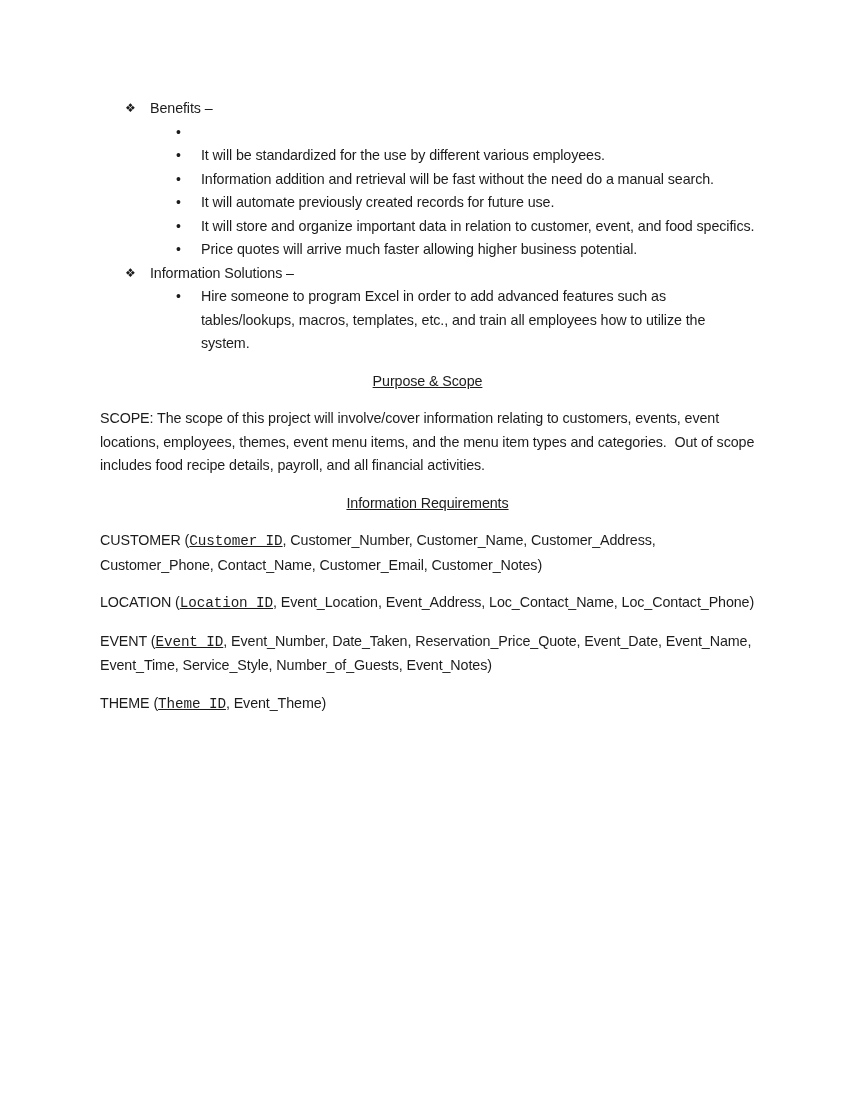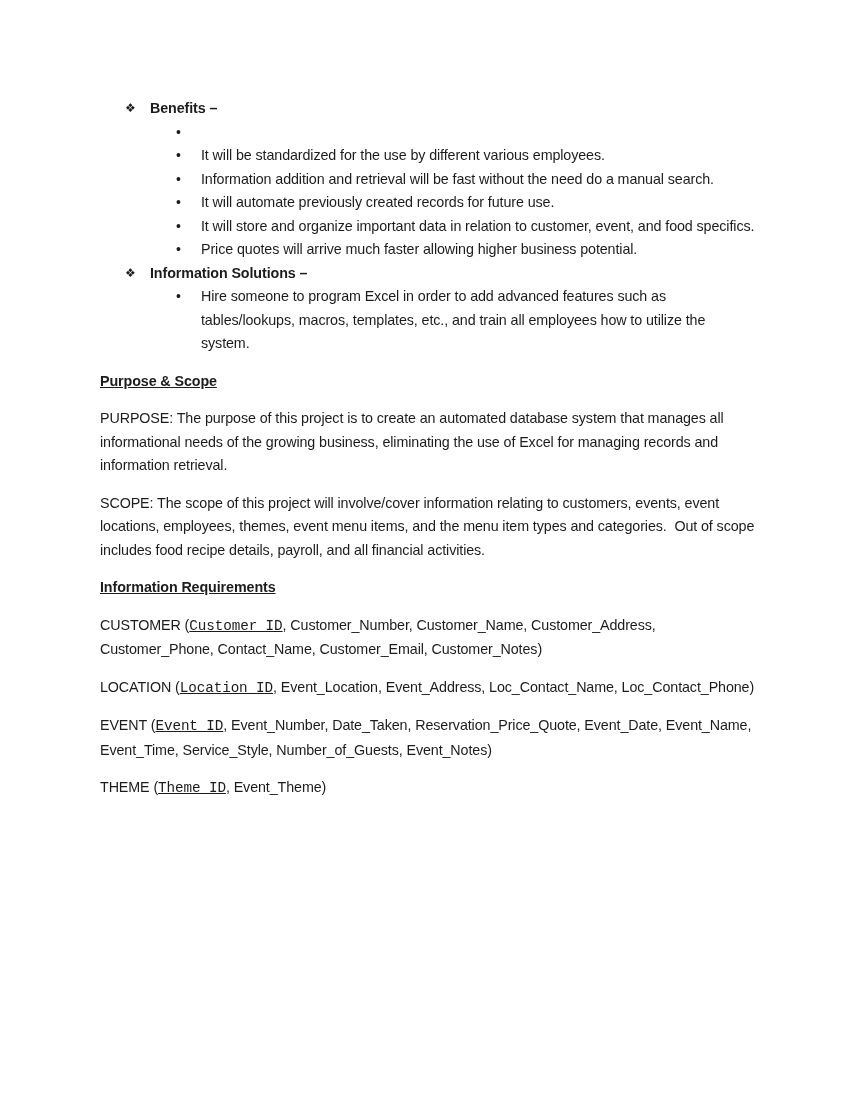--- a/index.html
+++ b/index.html
@@ -22,31 +22,32 @@
     overflow: hidden;
   }
   .list { margin: 0 0 14px 0; }
   .li { display: flex; align-items: flex-start; }
   .li .bullet {
     flex: 0 0 auto;
     text-align: left;
   }
   .li.l1 { padding-left: 25px; }
   .li.l1 .bullet { width: 25px; font-size: 12px; }
-  .li.l1 .litext { font-weight: 700; }
+  .li.l1 .litext { font-weight: 400; }
   .li.l2 { padding-left: 76px; }
   .li.l2 .bullet { width: 25px; font-size: 14px; }
   .litext { flex: 1 1 auto; white-space: pre-wrap; }
   .para {
     margin: 0 0 14px 0;
     white-space: pre-wrap;
   }
   .heading {
-    font-weight: 700;
+    font-weight: 400;
     text-decoration: underline;
+    text-align: center;
   }
   .u { text-decoration: underline; font-family: Liberation Mono, monospace; }
 </style>
 </head>
 <body>
 
 <div class="page">
 
   <div class="list">
     <div class="li l1">
@@ -80,21 +81,20 @@
       <span class="bullet">❖</span>
       <span class="litext">Information Solutions –</span>
     </div>
     <div class="li l2">
       <span class="bullet">•</span>
       <span class="litext">Hire someone to program Excel in order to add advanced features such as tables/lookups, macros, templates, etc., and train all employees how to utilize the system.</span>
     </div>
   </div>
 
   <p class="para heading">Purpose &amp; Scope</p>
-  <p class="para">PURPOSE: The purpose of this project is to create an automated database system that manages all informational needs of the growing business, eliminating the use of Excel for managing records and information retrieval.</p>
   <p class="para">SCOPE: The scope of this project will involve/cover information relating to customers, events, event locations, employees, themes, event menu items, and the menu item types and categories.  Out of scope includes food recipe details, payroll, and all financial activities.</p>
 
   <p class="para heading">Information Requirements</p>
 
   <p class="para"><span>CUSTOMER (</span><span class="u">Customer_ID</span><span>, Customer_Number, Customer_Name, Customer_Address, Customer_Phone, Contact_Name, Customer_Email, Customer_Notes)</span></p>
 
   <p class="para"><span>LOCATION (</span><span class="u">Location_ID</span><span>, Event_Location, Event_Address, Loc_Contact_Name, Loc_Contact_Phone)</span></p>
 
 
   <p class="para"><span>EVENT (</span><span class="u">Event_ID</span><span>, Event_Number, Date_Taken, Reservation_Price_Quote, Event_Date, Event_Name, Event_Time, Service_Style, Number_of_Guests, Event_Notes)</span></p>

